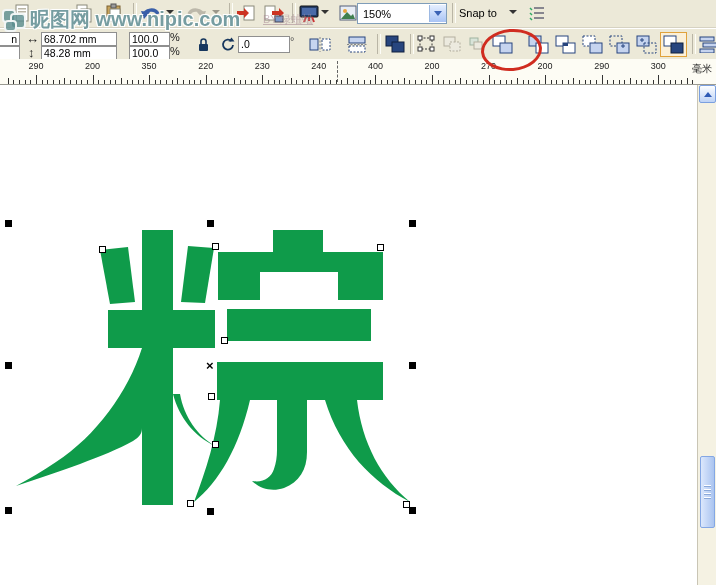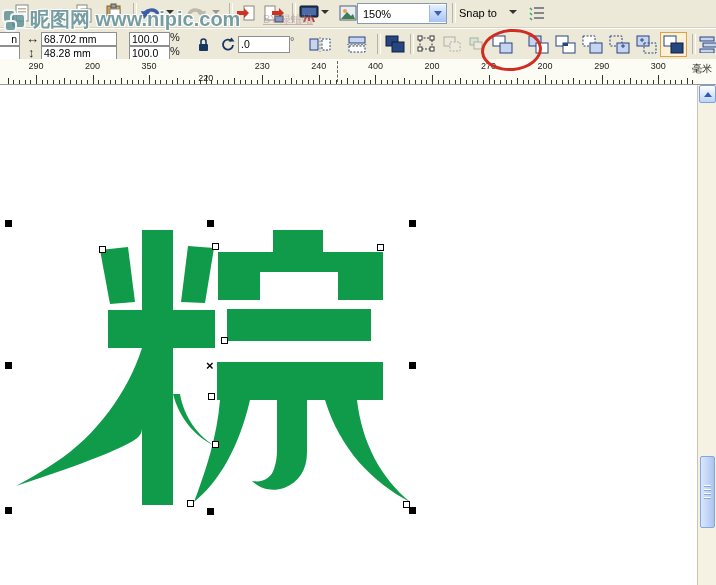--- a/index.html
+++ b/index.html
@@ -384,21 +384,21 @@
       <div class="rtick" style="left: 658.27px; height: 9px;"></div>
       <div class="rtick" style="left: 663.927px; height: 4px;"></div>
       <div class="rtick" style="left: 669.584px; height: 4px;"></div>
       <div class="rtick" style="left: 675.241px; height: 4px;"></div>
       <div class="rtick" style="left: 680.898px; height: 4px;"></div>
       <div class="rtick" style="left: 686.555px; height: 6px;"></div>
       <div class="rtick" style="left: 692.212px; height: 4px;"></div>
       <span class="rlabel" style="left: 36px;">290</span>
       <span class="rlabel" style="left: 92.57px;">200</span>
       <span class="rlabel" style="left: 149.14px;">350</span>
-      <span class="rlabel" style="left: 205.71px; margin-top: 12px;">220</span>
+      <span class="rlabel" style="left: 205.71px;">220</span>
       <span class="rlabel" style="left: 262.28px;">230</span>
       <span class="rlabel" style="left: 318.85px;">240</span>
       <span class="rlabel" style="left: 375.42px;">400</span>
       <span class="rlabel" style="left: 431.99px;">200</span>
       <span class="rlabel" style="left: 488.56px;">270</span>
       <span class="rlabel" style="left: 545.13px;">200</span>
       <span class="rlabel" style="left: 601.7px;">290</span>
       <span class="rlabel" style="left: 658.27px;">300</span>
     </div>
 

